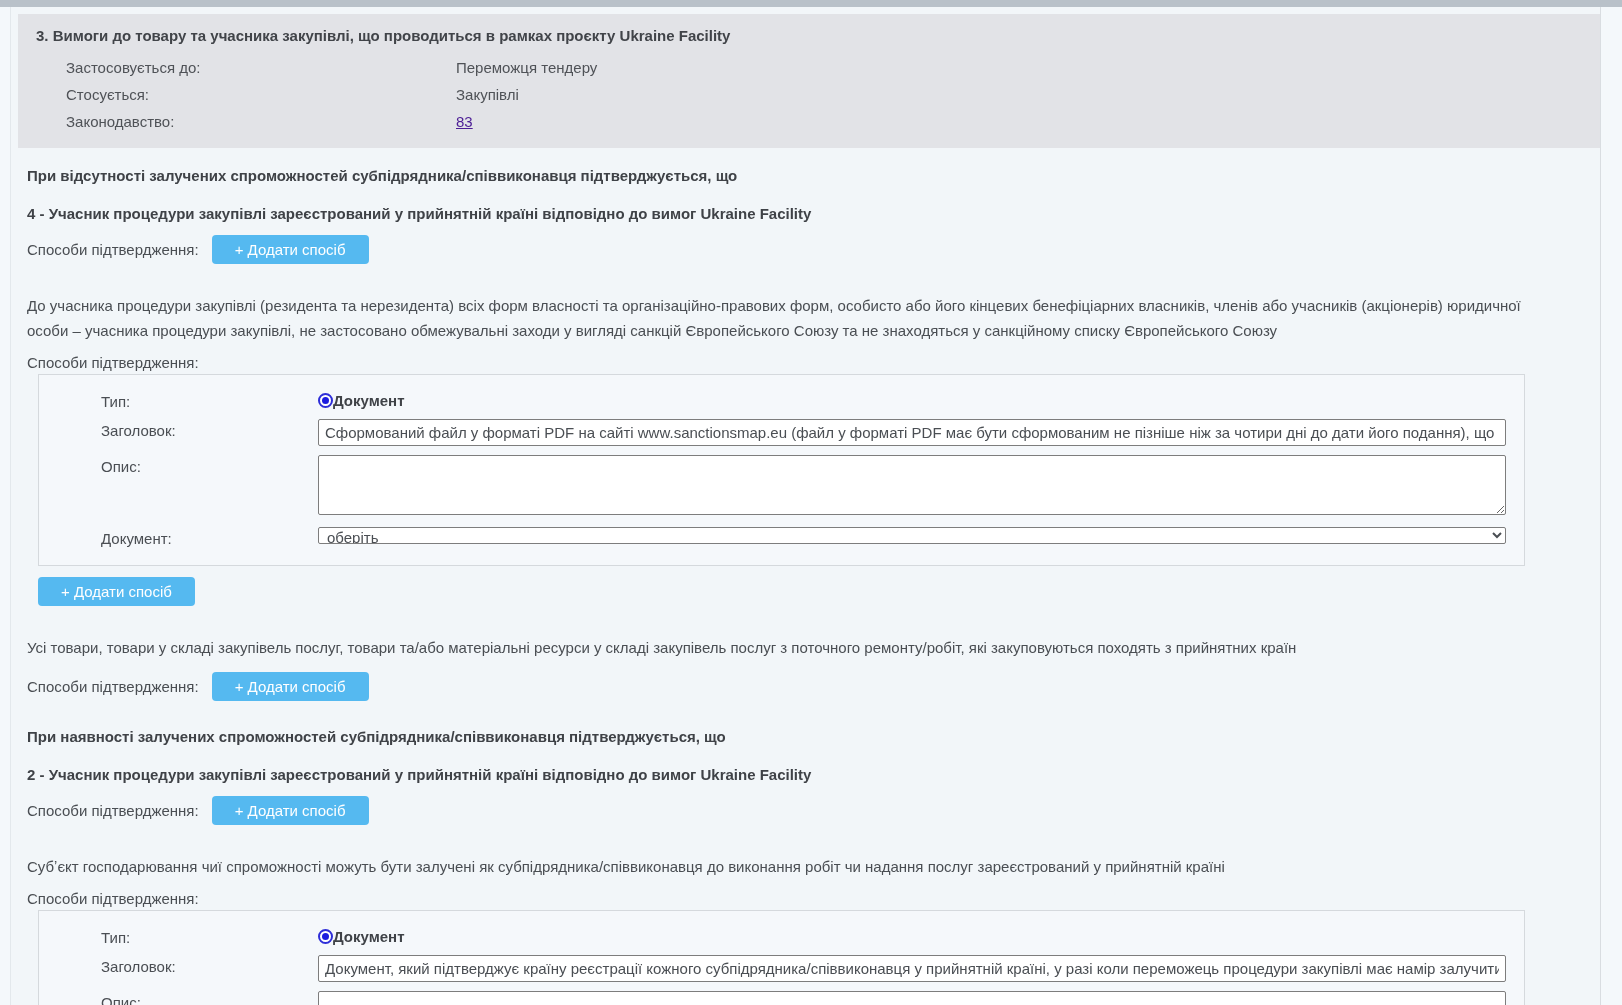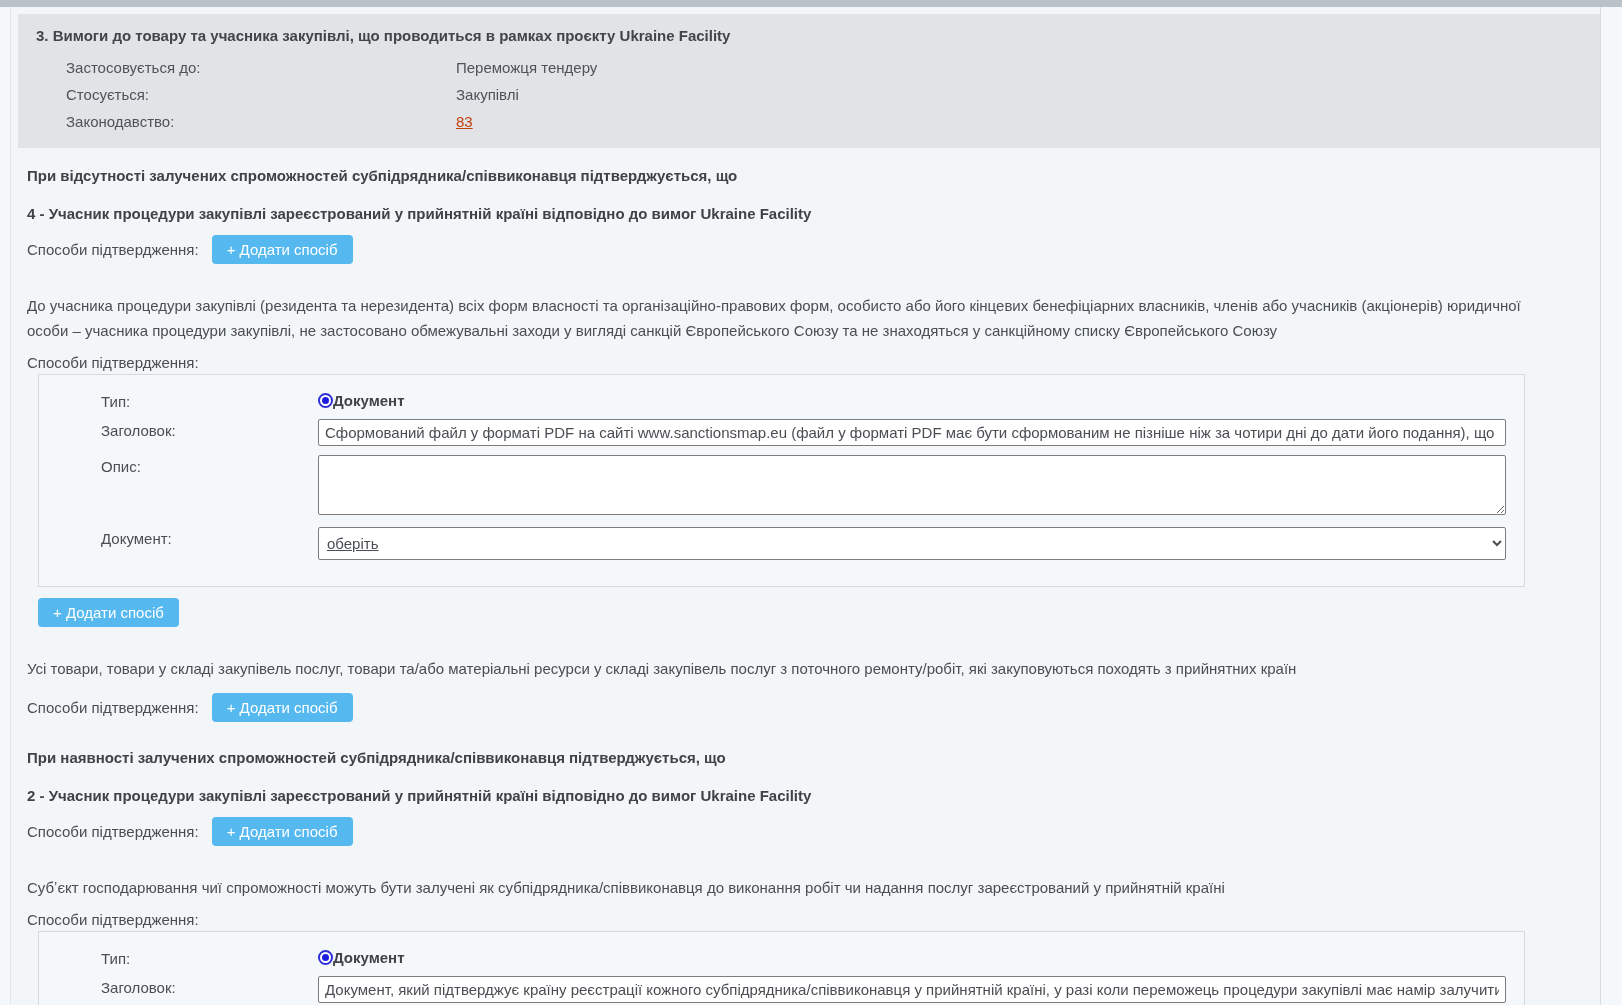--- a/index.html
+++ b/index.html
@@ -39,21 +39,21 @@
   .req-row {
     display: flex;
     padding-left: 30px;
     margin-bottom: 10px;
     align-items: flex-end;
   }
   .req-row:last-child { margin-bottom: 2px; }
   .req-label { width: 390px; flex: 0 0 390px; }
   .req-value { }
   .req-link {
-    color: #c2410c;
+    color: #4c1d95;
     text-decoration: underline;
     cursor: pointer;
   }
   .content {
     padding: 0 20px 0 16px;
   }
   .bold-heading {
     font-weight: bold;
     color: #3f4247;
     margin-top: 21px;
@@ -65,38 +65,38 @@
     align-items: center;
     gap: 13px;
   }
   .methods-label { color: #4a4e53; }
   .methods-label-solo { margin-top: 11px; margin-bottom: 3px; }
   .add-btn {
     background: #55b9f0;
     color: #ffffff;
     border: none;
     border-radius: 4px;
-    padding: 6px 15px;
+    padding: 6px 23px;
     font-size: 15px;
     font-family: "Liberation Sans", sans-serif;
     cursor: pointer;
   }
   .add-btn.standalone { margin-top: 11px; margin-left: 11px; }
   p.body-par {
     margin: 29px 0 0 0;
     max-width: 1500px;
     line-height: 25px;
   }
   p.tight { margin-bottom: 0; }
   .method-box {
     margin-left: 11px;
     margin-right: 55px;
     border: 1px solid #d5d9dd;
     background: #f5f8fb;
-    padding: 15px 18px 24px 62px;
+    padding: 15px 18px 16px 62px;
   }
   .form-row {
     display: flex;
     align-items: flex-start;
     margin-bottom: 9px;
   }
   .form-row:last-child { margin-bottom: 2px; }
   .form-label {
     flex: 0 0 217px;
     padding-top: 3px;
@@ -143,29 +143,28 @@
     border-radius: 2px;
     background: #ffffff;
     font-size: 15px;
     font-family: "Liberation Sans", sans-serif;
     color: #4a4e53;
     padding: 3px 6px;
     resize: both;
   }
   .doc-select {
     width: 100%;
-    height: 33px;
+    height: 17px;
     border: 1px solid #7d7d7d;
     border-radius: 2px;
     background: #ffffff;
     font-size: 15px;
     font-family: "Liberation Sans", sans-serif;
     color: #4a4e53;
     padding: 0 4px;
-    text-decoration: underline;
   }
   .gap-row { margin-top: 12px; }
 </style>
 </head>
 <body>
 
 <div class="top-strip"></div>
 
 <div class="panel">
 

